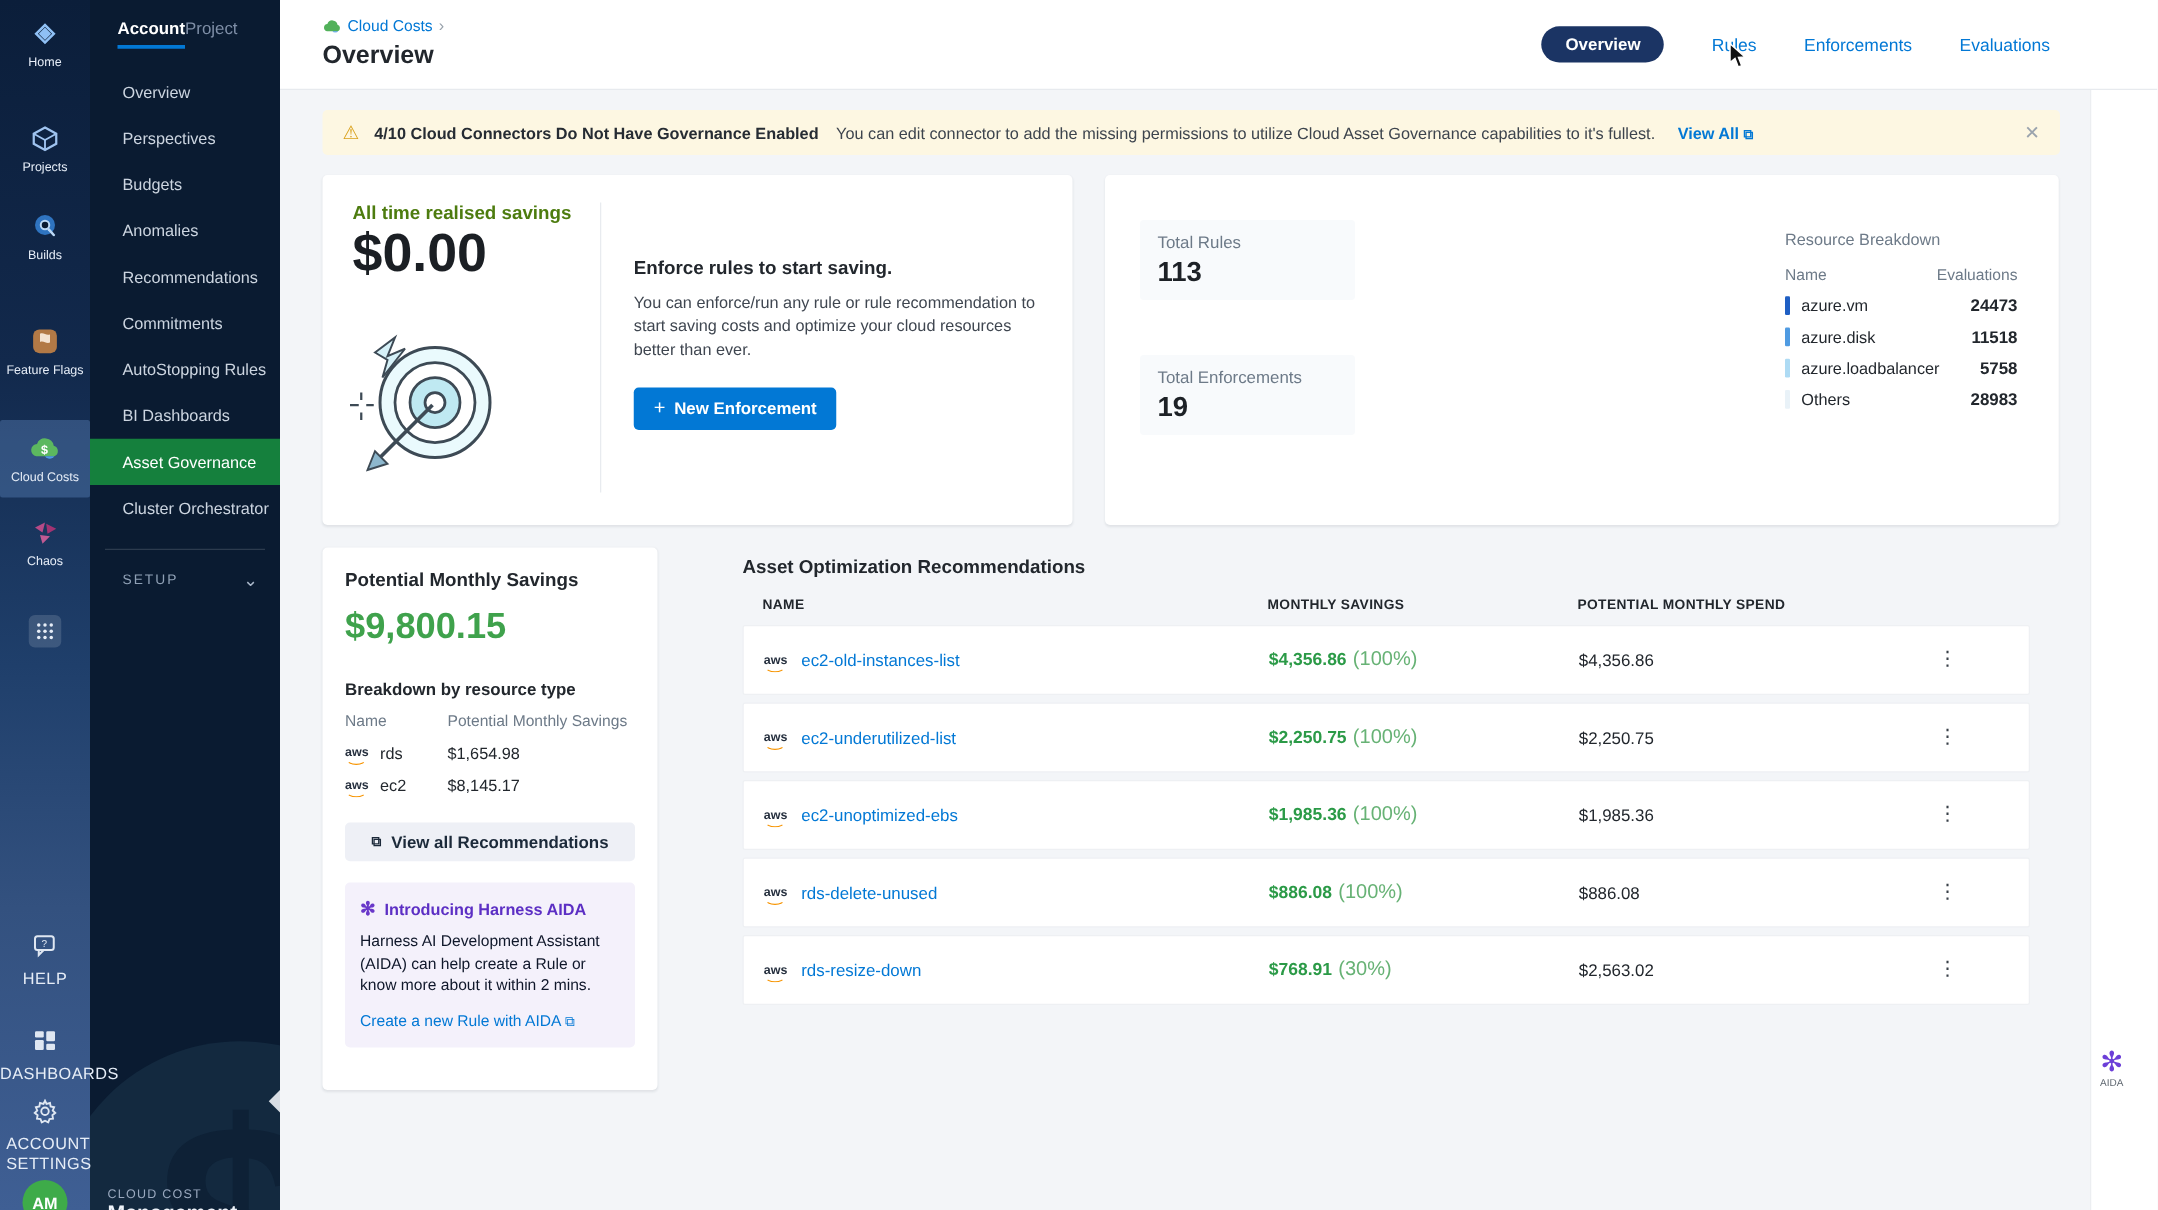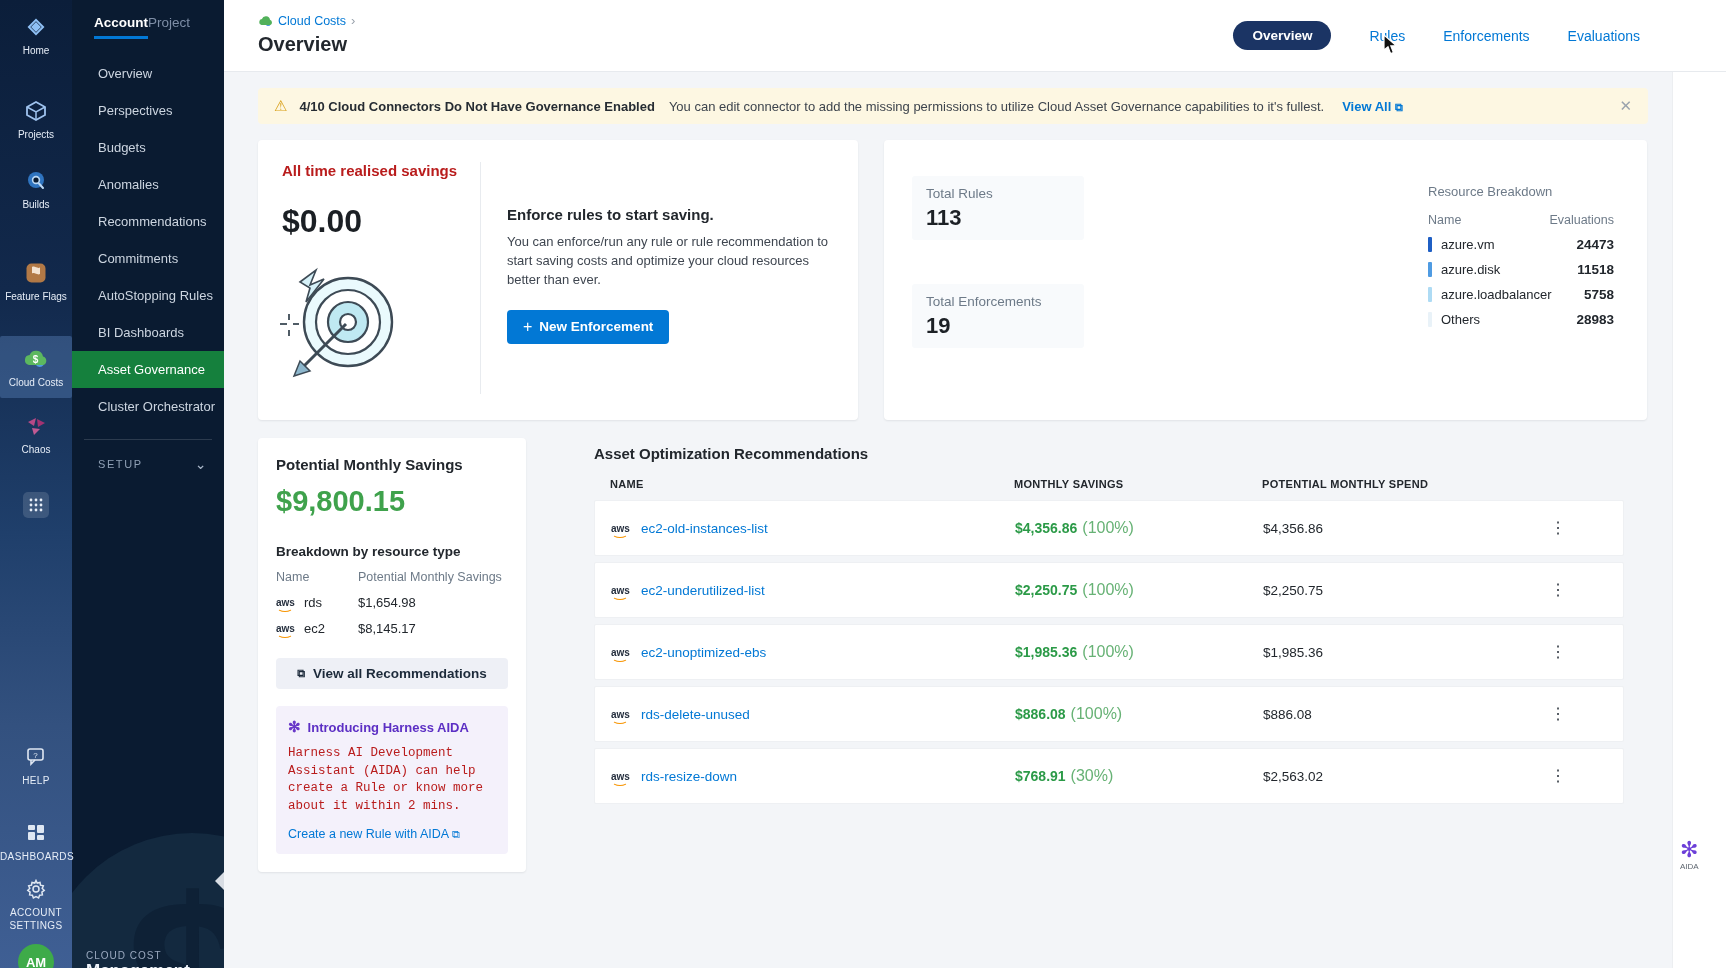--- a/index.html
+++ b/index.html
@@ -7,21 +7,21 @@
     font-family:"Liberation Sans", sans-serif; -webkit-font-smoothing:antialiased; }
   .stage { position:relative; width:1726px; height:968px; overflow:hidden; }
 
   
   .rail { position:absolute; left:0; top:0; width:72px; height:968px; z-index:5;
     background:linear-gradient(180deg,#0b1e3a 0%,#12294c 30%,#1f3f6b 55%,#33517f 75%,#3f5f94 100%); }
   .rail-item { position:absolute; left:0; width:72px; text-align:center; color:#dfe7f2; cursor:pointer; }
   .rail-item .ic { display:flex; align-items:center; justify-content:center; height:30px; }
   .rail-item .lbl { display:block; font-size:10px; margin-top:3px; color:#e6edf7; }
   .rail-item.active { background:rgba(96,140,198,.38); padding:8px 0 10px; border-radius:2px; }
-  .rail-bottom .lbl { font-size:10px; letter-spacing:.4px; }
+  .rail-bottom .lbl { font-size:13px; letter-spacing:.4px; }
   .rail-grid { position:absolute; left:23px; width:26px; height:26px; border-radius:5px;
     background:rgba(255,255,255,.14); display:flex; align-items:center; justify-content:center; }
   .avatar { position:absolute; left:18px; width:36px; height:36px; border-radius:50%;
     background:#3eab49; color:#fff; font-size:13px; font-weight:bold;
     display:flex; align-items:center; justify-content:center; }
 
   
   .sidebar { position:absolute; left:72px; top:0; width:152px; height:968px;
     background:#0a1b31; z-index:4; overflow:hidden; }
   .side-tabs { display:flex; padding:15px 0 0 22px; }
@@ -71,22 +71,22 @@
     cursor:pointer; white-space:nowrap; }
   .banner .x { margin-left:auto; color:#9aa3ad; font-size:15px; cursor:pointer; }
   .ext { font-size:11px; }
 
   .card { position:absolute; background:#fff; border-radius:4px;
     box-shadow:0 1px 2px rgba(30,40,55,.09); }
 
   
   .c1 { left:34px; top:140px; width:600px; height:280px; display:flex; }
   .c1-left { width:222px; padding:22px 0 0 24px; position:relative; }
-  .c1-label { font-size:15px; font-weight:bold; color:#b91c1c; }
-  .c1-value { font-size:32px; font-weight:800; color:#1b1f24; margin-top:24px; }
+  .c1-label { font-size:15px; font-weight:bold; color:#4d7c0f; }
+  .c1-value { font-size:43px; font-weight:800; color:#1b1f24; margin-top:0; }
   .c1 .illus { position:absolute; left:14px; top:118px; }
   .c1-div { width:1px; background:#e8ebef; margin:22px 0 26px; }
   .c1-right { padding:66px 0 0 26px; width:340px; }
   .enforce-t { font-size:15px; font-weight:bold; color:#22272d; }
   .enforce-b { font-size:13px; color:#3f4650; line-height:1.45; margin-top:10px; width:330px; }
   .btn-blue { display:inline-flex; align-items:center; gap:7px; margin-top:20px; height:34px;
     padding:0 16px; background:#0278d5; color:#fff; font-size:13.5px; font-weight:bold;
     border:none; border-radius:4px; cursor:pointer; }
   .btn-blue .plus { font-size:16px; font-weight:normal; }
 
@@ -119,21 +119,21 @@
   .pm-head { color:#6d7a88; }
   .pm-c1 { width:82px; display:flex; align-items:center; gap:6px; }
   .pm-row { color:#22272d; font-size:13px; }
   .pm-row .val { font-weight:400; }
   .btn-grey { display:flex; align-items:center; justify-content:center; gap:8px; margin-top:22px;
     height:31px; background:#eef0f6; border:none; border-radius:4px; width:100%;
     font-size:13.5px; font-weight:bold; color:#1c2a3a; cursor:pointer; }
   .aida-box { margin-top:17px; background:#f4f1fb; border-radius:4px; padding:12px; }
   .aida-t { display:flex; align-items:center; gap:7px; font-size:13px; font-weight:bold; color:#5c2fc4; }
   .aida-flower { color:#6938c9; font-size:15px; }
-  .aida-b { font-size:12.5px; color:#b91c1c; line-height:1.4; margin-top:9px;font-family:Liberation Mono, monospace; }
+  .aida-b { font-size:12.5px; color:#0f172a; line-height:1.4; margin-top:9px; }
   .aida-l { display:inline-block; font-size:12.5px; color:#0278d5; margin-top:12px; cursor:pointer; }
 
   
   .recs-title { position:absolute; left:370px; top:445px; font-size:15px; font-weight:bold; color:#22272d; }
   .recs-head { position:absolute; left:370px; top:478px; width:1030px; height:20px;
     font-size:11px; font-weight:bold; color:#22272d; letter-spacing:.3px; }
   .recs-head .h-name { position:absolute; left:16px; }
   .recs-head .h-save { position:absolute; left:420px; }
   .recs-head .h-spend { position:absolute; left:668px; }
   .recs-rows { position:absolute; left:370px; top:500px; width:1030px; }

